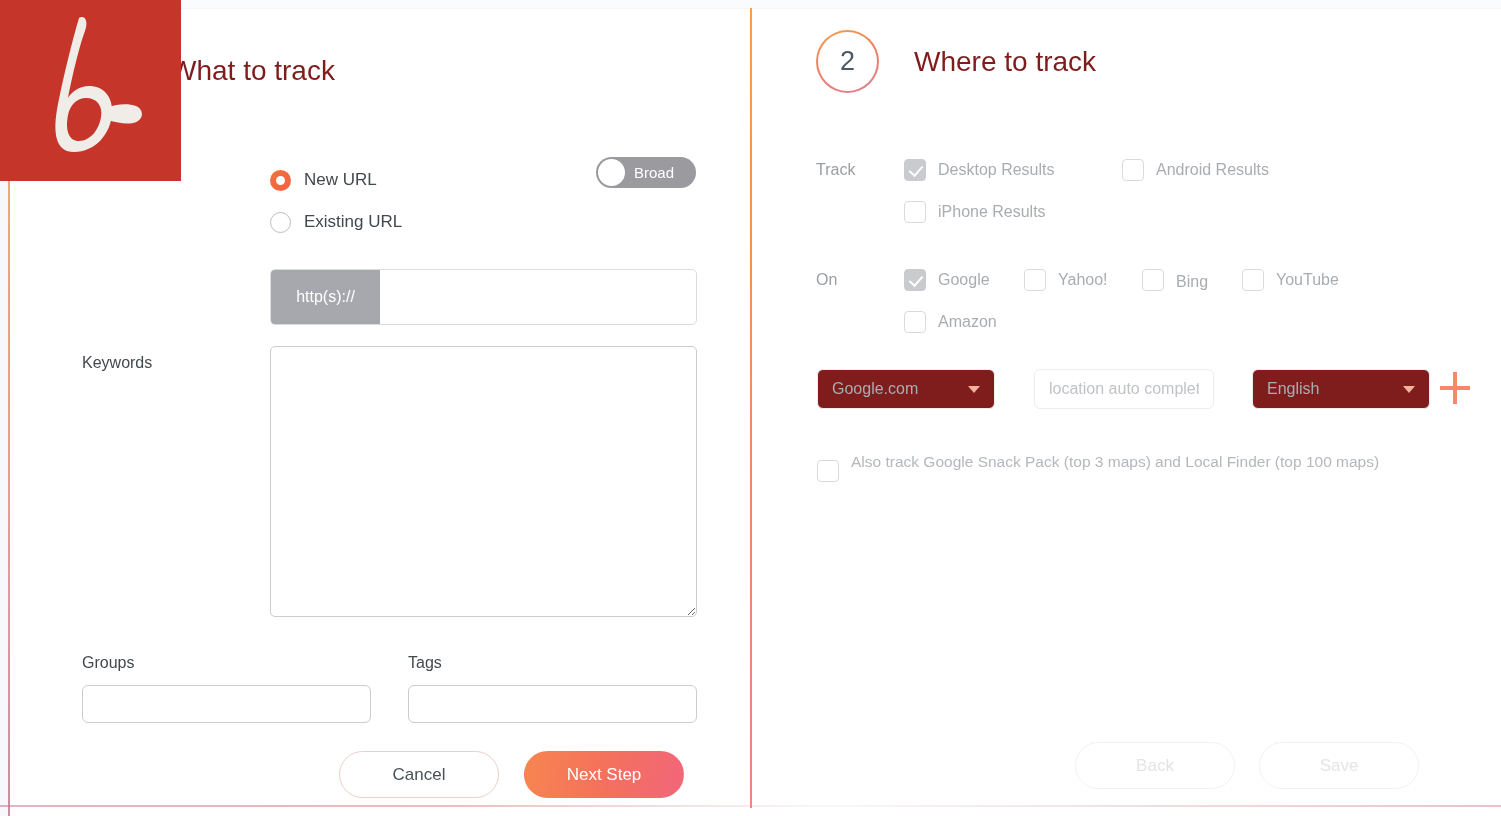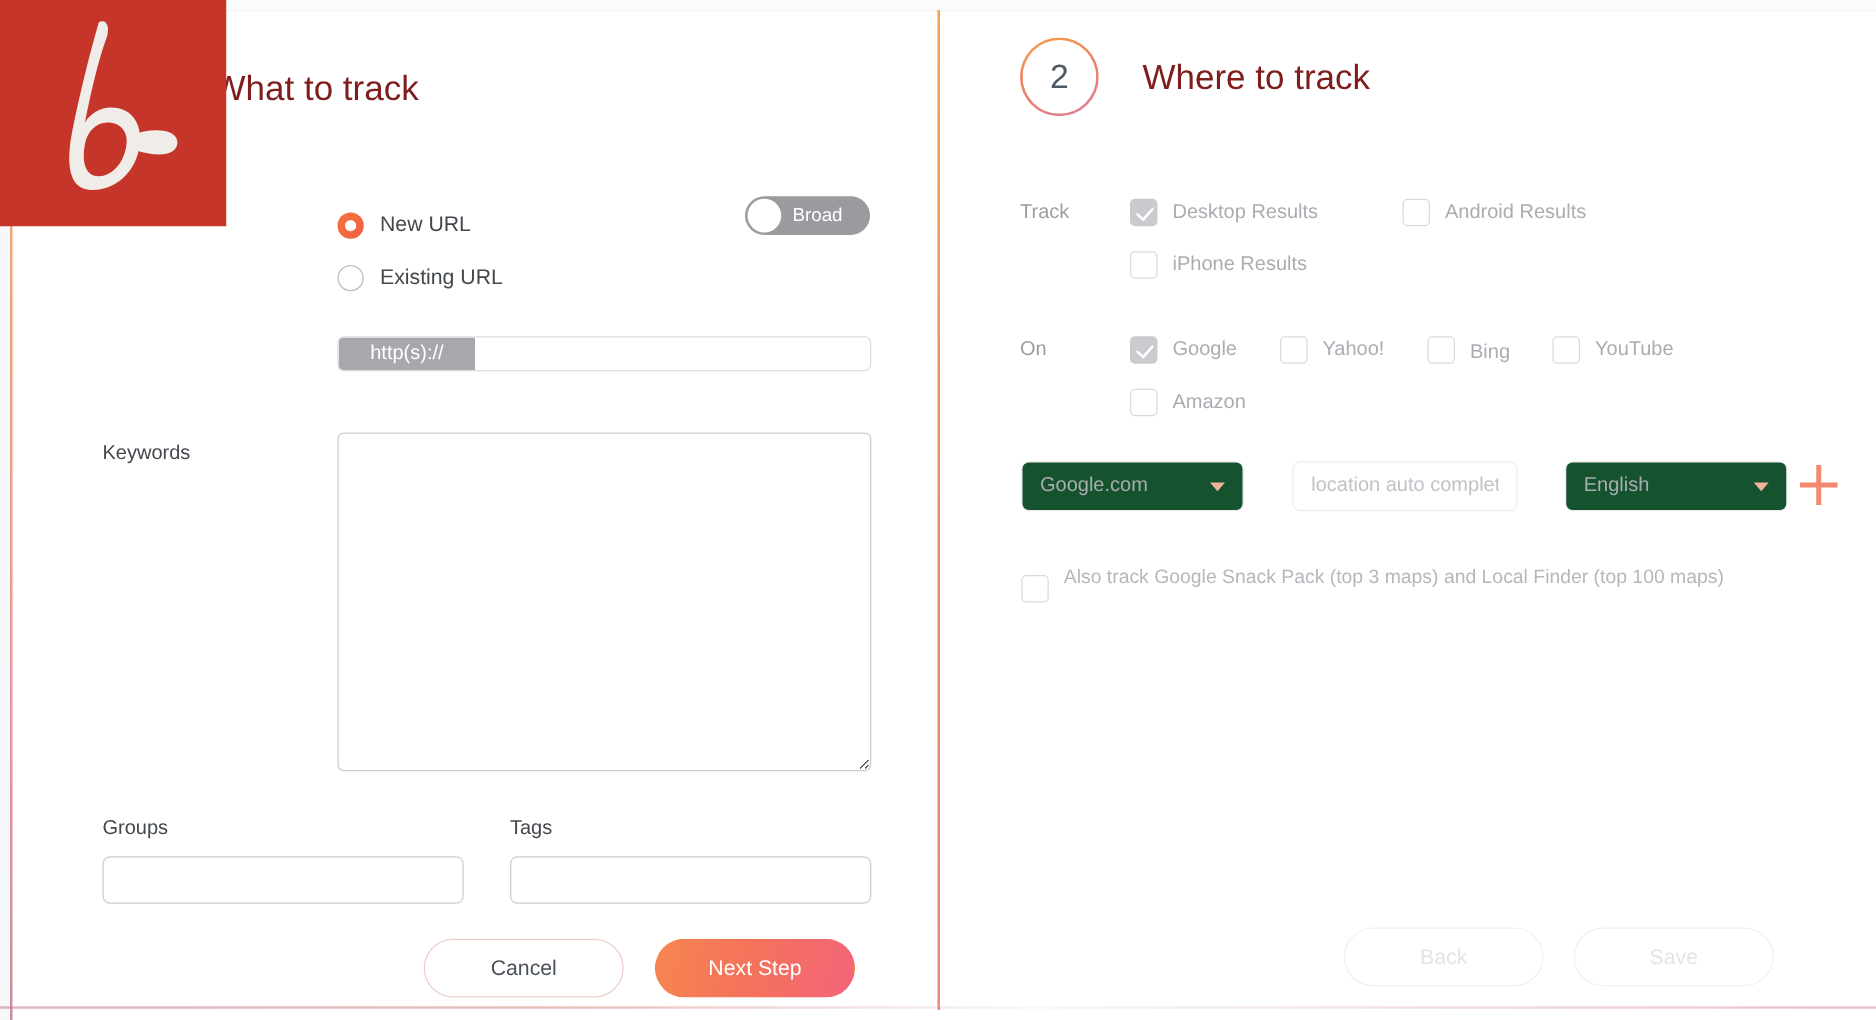--- a/index.html
+++ b/index.html
@@ -175,21 +175,21 @@
     color: #fff;
     font-size: 15px;
     margin-left: 9px;
     text-align: right;
   }
 
   
   .url-field {
     position: absolute;
     left: 260px; top: 260px;
-    width: 427px; height: 28px;
+    width: 427px; height: 56px;
     border: 1px solid #dadde0;
     border-radius: 5px;
     display: flex;
     overflow: hidden;
     background: #fff;
   }
   .url-prefix {
     width: 109px;
     background: #a7a8ad;
     color: #fff;
@@ -333,21 +333,21 @@
   .cb-bing    { left: 1142px; top: 269px; align-items: flex-end; }
   .cb-youtube { left: 1242px; top: 269px; }
   .cb-amazon  { left: 904px;  top: 311px; }
 
   
   .select-box {
     position: absolute;
     height: 40px;
     border: 1px solid #ededee;
     border-radius: 6px;
-    background: #14532d;
+    background: #7f1d1d;
     display: flex;
     align-items: center;
     padding: 16px 14px;
     font-size: 16px;
     color: #a9adb1;
     cursor: pointer;
   }
   .sel-engine { left: 817px;  top: 369px; width: 178px; }
   .sel-lang   { left: 1252px; top: 369px; width: 178px; }
   .sel-caret {

